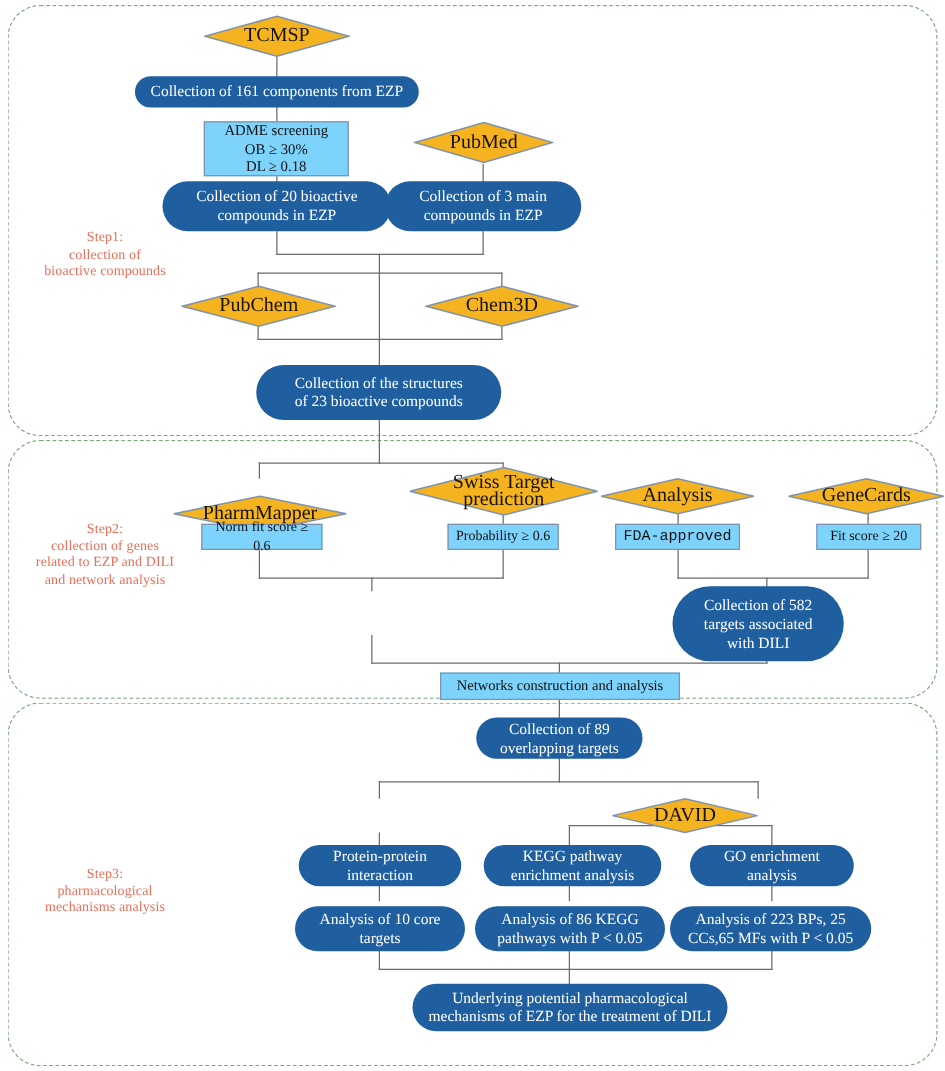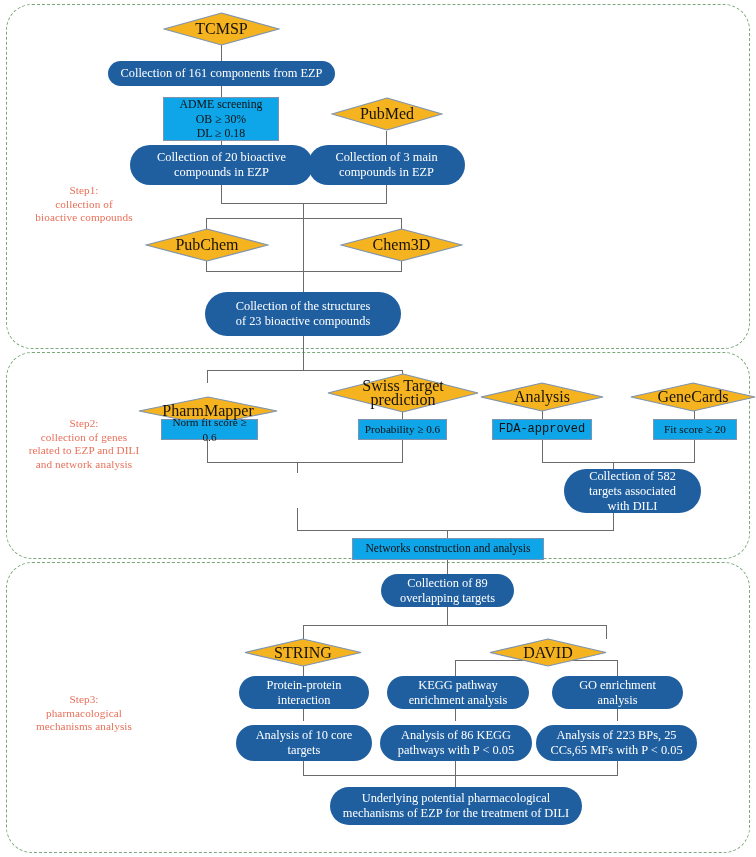--- a/index.html
+++ b/index.html
@@ -22,21 +22,21 @@
   .lnh{height:1.3px;}
 
   
   .node{position:absolute;background:#1f5fa0;color:#ffffff;
         border-radius:999px;display:flex;align-items:center;
         justify-content:center;text-align:center;
         font-size:12.4px;line-height:15px;box-sizing:border-box;
         padding:3px 9px;}
 
   
-  .gbox{position:absolute;background:#0ea5e9;border:1.2px solid #7d93ae;
+  .gbox{position:absolute;background:#7dd3fc;border:1.2px solid #7d93ae;
         color:#111111;display:flex;align-items:center;justify-content:center;
         text-align:center;font-size:11.8px;line-height:14.4px;
         box-sizing:border-box;padding:2px 5px;}
 
   
   .dia{position:absolute;}
   .dia svg{position:absolute;left:0;top:0;width:100%;height:100%;display:block;}
   .dia .dlab{position:absolute;left:0;top:0;width:100%;height:100%;
              display:flex;align-items:center;justify-content:center;
              text-align:center;font-size:16px;line-height:14px;
@@ -209,35 +209,29 @@
 
   <div class="gbox" style="left:161px;top:419px;width:97px;height:21px;font-size:11.2px;">Norm fit score ≥ 0.6</div>
 
   <div class="gbox" style="left:358px;top:419px;width:89px;height:21px;font-size:11.2px;">Probability ≥ 0.6</div>
 
   <div class="gbox" style="left:492px;top:419px;width:100px;height:21px;font-size:12px;font-family:Liberation Mono, monospace;">FDA-approved</div>
 
   <div class="gbox" style="left:653px;top:419px;width:84px;height:21px;font-size:11.2px;">Fit score ≥ 20</div>
 
 
-  <div class="node" style="left:564px;top:469px;width:137px;height:44px;white-space:pre-line;">Collection of 582
+  <div class="node" style="left:538px;top:469px;width:137px;height:60px;white-space:pre-line;">Collection of 582
 targets associated
 with DILI</div>
 
   <div class="gbox" style="left:352px;top:538px;width:192px;height:22px;font-size:11.6px;">Networks construction and analysis</div>
 
   <div class="node" style="left:381px;top:574px;width:133px;height:33px;white-space:pre-line;">Collection of 89
 overlapping targets</div>
 
-  <div class="dia" style="left:244px;top:638px;width:118px;height:29px;">
-    <svg viewBox="0 0 118 29" preserveAspectRatio="none">
-      <polygon points="59,1 117,14.5 59,28 1,14.5" fill="#f5b320" stroke="#7d93ae" stroke-width="1.2"></polygon>
-    </svg>
-    <div class="dlab">STRING</div>
-  </div>
 
   <div class="dia" style="left:489px;top:638px;width:118px;height:29px;">
     <svg viewBox="0 0 118 29" preserveAspectRatio="none">
       <polygon points="59,1 117,14.5 59,28 1,14.5" fill="#f5b320" stroke="#7d93ae" stroke-width="1.2"></polygon>
     </svg>
     <div class="dlab">DAVID</div>
   </div>
 
   <div class="node" style="left:239px;top:676px;width:130px;height:33px;white-space:pre-line;">Protein-protein
 interaction</div>

